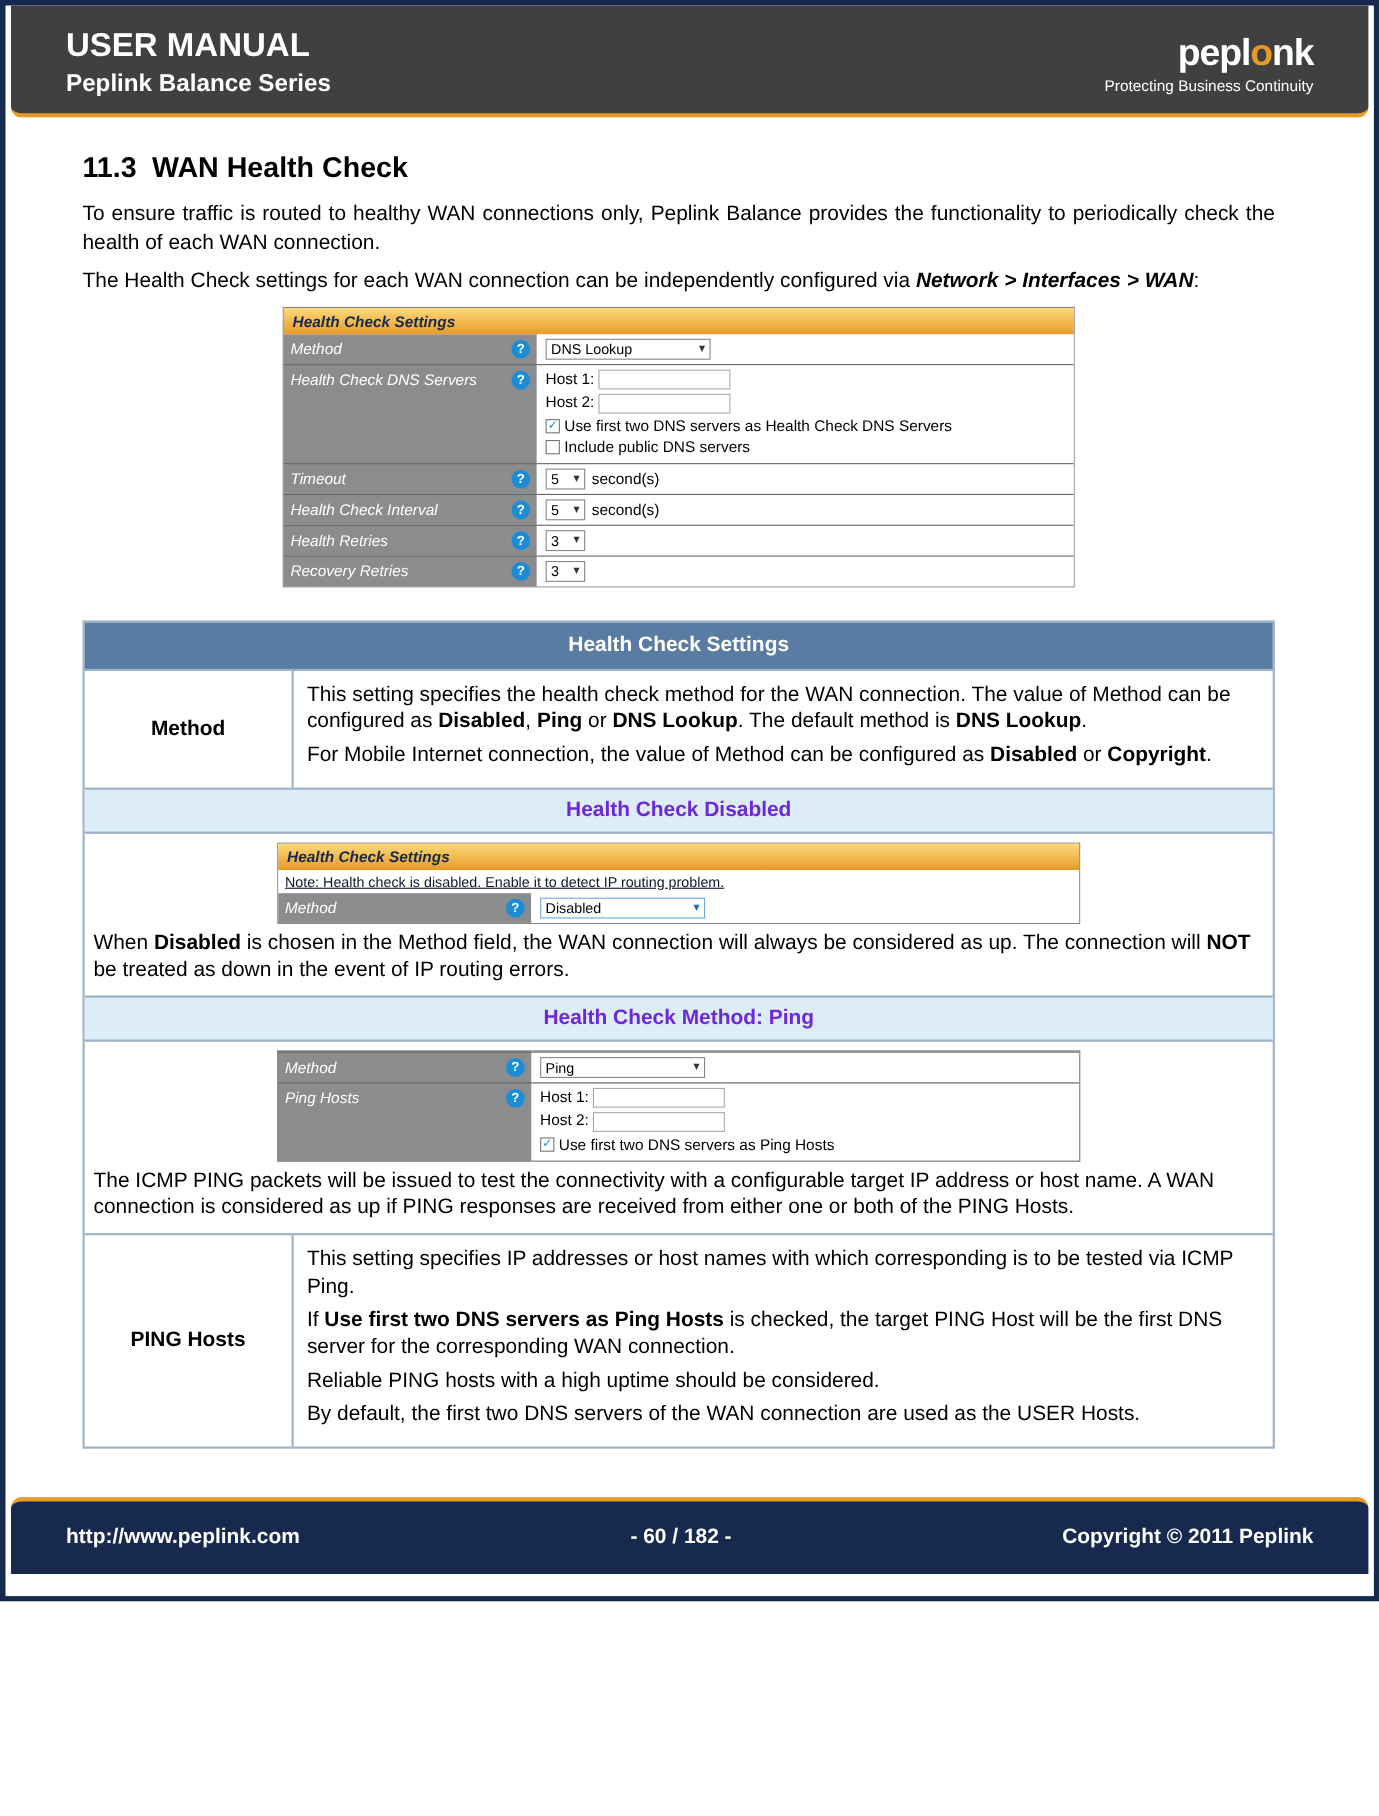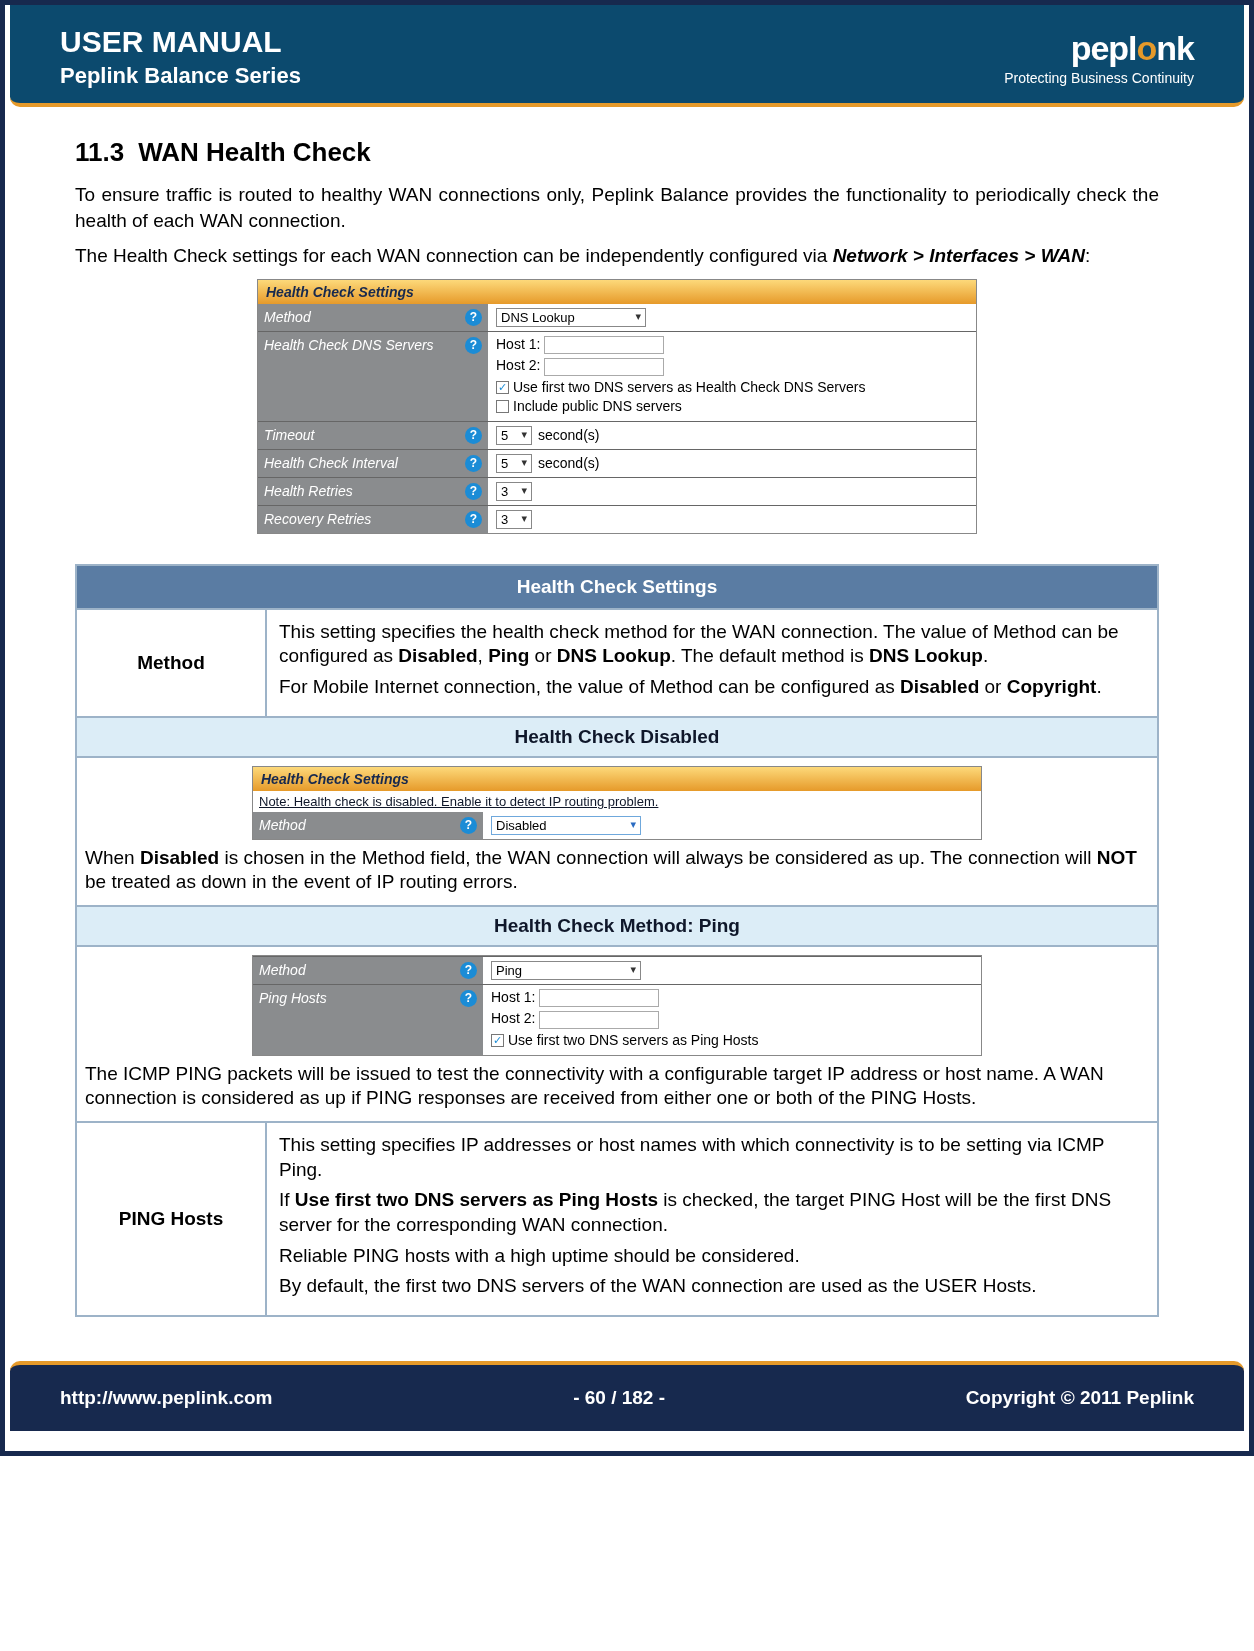--- a/index.html
+++ b/index.html
@@ -1,18 +1,18 @@
 <!DOCTYPE html>
 <html><head>
 <meta charset="utf-8">
 <style>
   * { box-sizing: border-box; margin: 0; padding: 0; }
   body { font-family: Arial, Helvetica, sans-serif; background: #fff; color: #000; width: 1254px; margin: 0 auto; }
   .page-outer { border: 5px solid #17294e; background: #fff; position: relative; padding-bottom: 20px; }
-  .header-band { background: #0c4a6e; color: #fff; padding: 20px 50px 14px 50px; display: flex; justify-content: space-between; align-items: center; border-bottom: 4px solid #e69a2a; margin: 0 5px; border-radius: 0 0 10px 10px; }
+  .header-band { background: #404040; color: #fff; padding: 20px 50px 14px 50px; display: flex; justify-content: space-between; align-items: center; border-bottom: 4px solid #e69a2a; margin: 0 5px; border-radius: 0 0 10px 10px; }
   .header-left .manual-title { font-size: 30px; font-weight: bold; margin-bottom: 4px; }
   .header-left .series { font-size: 22px; font-weight: bold; }
   .logo-area { text-align: right; }
   .logo-text { font-size: 34px; font-weight: bold; letter-spacing: -1px; }
   .logo-o { color: #e69a2a; }
   .tagline { font-size: 14px; margin-top: 2px; }
   .content { padding: 30px 90px 10px 70px; }
   .section-heading { font-size: 26px; font-weight: bold; margin-bottom: 14px; }
   .section-num { margin-right: 14px; }
   .body-text { font-size: 19px; line-height: 1.35; margin-bottom: 10px; text-align: justify; }
@@ -31,21 +31,21 @@
   .sel::after { content: "▾"; position: absolute; right: 4px; top: 1px; font-size: 11px; color: #333; }
   .sel.narrow { min-width: 36px; }
   .txt-input { border: 1px solid #aaa; width: 120px; height: 18px; display: inline-block; vertical-align: middle; }
   .cb { display: inline-block; width: 13px; height: 13px; border: 1px solid #777; background: #fff; vertical-align: middle; margin-right: 4px; text-align: center; font-size: 11px; line-height: 11px; color: #1b8cd6; }
   .host-line { margin-bottom: 3px; }
   .sec-label { margin-left: 6px; }
 
   
   .desc-table { border: 2px solid #9db3c8; width: 100%; margin: 14px 0 24px 0; font-size: 19px; }
   .desc-hdr-row { background: #5a7ca3; color: #fff; font-weight: bold; text-align: center; padding: 10px 4px; border-bottom: 2px solid #9db3c8; }
-  .desc-subhdr { background: #dcedf7; color: #0f172a; font-weight: bold; text-align: center; padding: 8px 4px; border-top: 2px solid #9db3c8; border-bottom: 2px solid #9db3c8; }
+  .desc-subhdr { background: #dcedf7; color: #6d28d9; font-weight: bold; text-align: center; padding: 8px 4px; border-top: 2px solid #9db3c8; border-bottom: 2px solid #9db3c8; }
   .desc-row { display: flex; }
   .desc-label { width: 190px; display: flex; align-items: center; justify-content: center; font-weight: bold; border-right: 2px solid #9db3c8; padding: 8px; }
   .desc-body { flex: 1; padding: 10px 12px; }
   .desc-body p { margin-bottom: 6px; line-height: 1.3; }
   .desc-full { padding: 4px 8px 10px 8px; }
   .desc-full p { margin-top: 6px; line-height: 1.3; }
 
   
   .panel2 { width: 730px; margin: 4px auto; border: 1px solid #888; font-size: 14px; }
   .note-red { color: #0f172a; font-size: 13px; padding: 3px 6px; background: #fff; text-decoration: underline; }
@@ -193,21 +193,21 @@
               <div class="host-line"><span class="cb">✓</span><span>Use first two DNS servers as Ping Hosts</span></div>
             </div>
           </div>
         </div>
         <p>The ICMP PING packets will be issued to test the connectivity with a configurable target IP address or host name.  A WAN connection is considered as up if PING responses are received from either one or both of the PING Hosts.</p>
       </div>
 
       <div class="desc-row" style="border-top:2px solid #9db3c8">
         <div class="desc-label">PING Hosts</div>
         <div class="desc-body">
-          <p>This setting specifies IP addresses or host names with which connectivity is to be setting via ICMP Ping.</p>
+          <p>This setting specifies IP addresses or host names with which corresponding is to be tested via ICMP Ping.</p>
           <p><span>If </span><b>Use first two DNS servers as Ping Hosts</b><span> is checked, the target PING Host will be the first DNS server for the corresponding WAN connection.</span></p>
           <p>Reliable PING hosts with a high uptime should be considered.</p>
           <p>By default, the first two DNS servers of the WAN connection are used as the USER Hosts.</p>
         </div>
       </div>
     </div>
 
   </div>
 
   <div class="footer-band">

